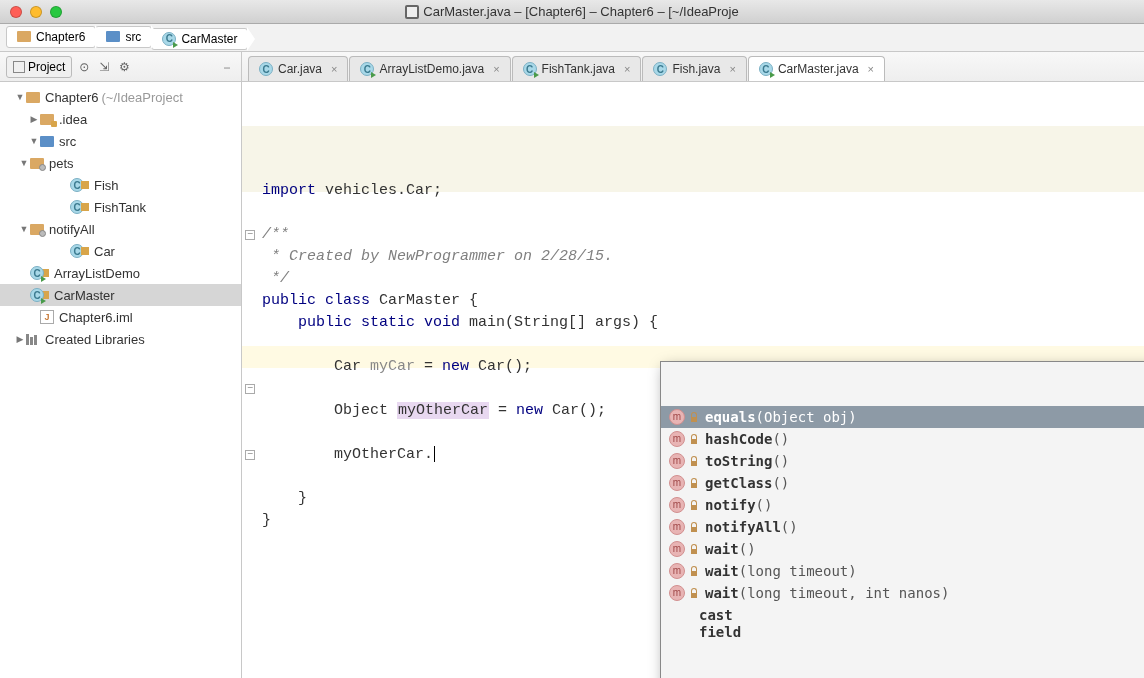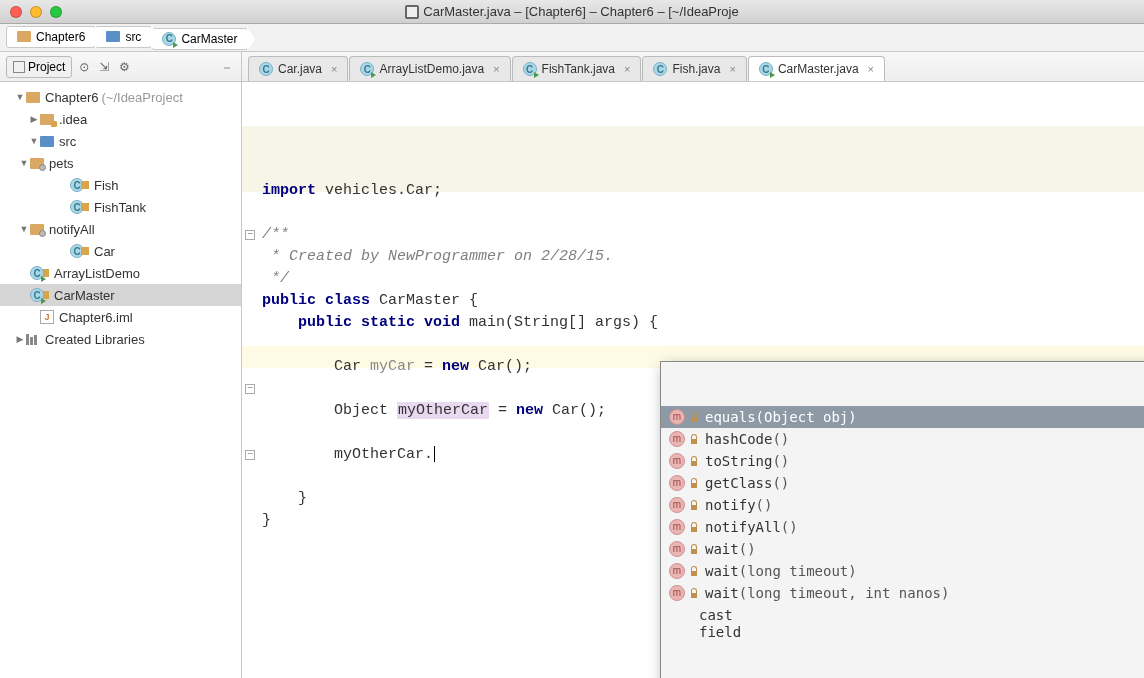--- a/index.html
+++ b/index.html
@@ -45,36 +45,36 @@
 .editor-area { flex: 1; display: flex; flex-direction: column; background: #fff; position: relative; }
 .tab-bar { height: 30px; background: linear-gradient(#f8f8f8,#eee); border-bottom: 1px solid #c8c8c8; display: flex; align-items: flex-end; padding: 0 6px; gap: 1px; }
 .tab { display: flex; align-items: center; gap: 5px; padding: 5px 10px; background: #e8e8e8; border: 1px solid #bbb; border-bottom: none; border-radius: 4px 4px 0 0; font-size: 12px; color: #333; cursor: pointer; }
 .tab.active { background: #fff; }
 .tab .close { color: #888; font-size: 11px; margin-left: 4px; }
 .code { flex: 1; padding: 10px 0 10px 20px; font-family: Menlo, Monaco, "Courier New", monospace; font-size: 15px; line-height: 22px; color: #333; position: relative; white-space: pre; }
 .gutter-col { position: absolute; left: 0; top: 10px; width: 16px; }
 .gutter-mark { height: 22px; display:flex; align-items:center; justify-content:center; color:#999; font-size:10px;}
 .gutter-mark.box { border:1px solid #aaa; width:10px; height:10px; margin:6px auto;}
 .gutter-mark.box.minus::after{content:"−";font-size:10px;color:#888;line-height:8px;}
-.kw { color: #000080; font-weight: bold; }
+.kw { color: #000080; font-weight: normal; }
 .cm { color: #808080; font-style: italic; }
 .hl-line { position:absolute; left:0; right:0; height:22px; background:#fffae3; z-index:0;}
 .doc-bg { position:absolute; left:0; right:0; background:#f7f5e8; z-index:0;}
 .code-content{position:relative;z-index:1;}
 .popup { position: absolute; left: 418px; top: 279px; width: 670px; background: #f4f4f4; border: 1px solid #888; box-shadow: 4px 6px 14px rgba(0,0,0,0.4); font-family: Menlo, Monaco, monospace; font-size: 14px; }
 .popup-row { display: flex; align-items: center; height: 22px; padding: 0 8px; cursor: pointer; }
 .popup-row.selected { background: #8d9aa6; color: #fff; }
 .popup-row.dimmed { color: #aaa; }
 .popup-row .m-badge { width: 16px; height: 16px; border-radius: 50%; background: #e8b4b4; color: #a04848; font-size: 10px; display: inline-flex; align-items: center; justify-content: center; margin-right: 4px; font-family: Arial; border:1px solid #d29090;}
 .popup-row .lock { width: 10px; height: 10px; margin-right: 6px; display: inline-block; position:relative;}
 .popup-row .lock::before{content:"";position:absolute;width:6px;height:5px;background:#c09050;bottom:0;left:2px;}
 .popup-row .lock::after{content:"";position:absolute;width:4px;height:4px;border:1px solid #c09050;border-bottom:none;border-radius:3px 3px 0 0;top:0;left:2px;}
 .popup-row .method { color: #555; }
 .popup-row.selected .method { color: #fff; }
-.popup-row .method b { font-weight: normal; color: #333;}
+.popup-row .method b { font-weight: bold; color: #333;}
 .popup-row.selected .method b { color:#fff; }
 .cursor-mark { display:inline-block; width:1px; height:16px; background:#000; vertical-align:middle; margin-left:1px;}
 .var-hl { background: #e8d8f0; border-radius:0; padding:0 1px;}
 .id-gray { color: #888; }
 </style>
 </head>
 <body>
 
 <div class="titlebar">
   <div class="traffic-lights">

